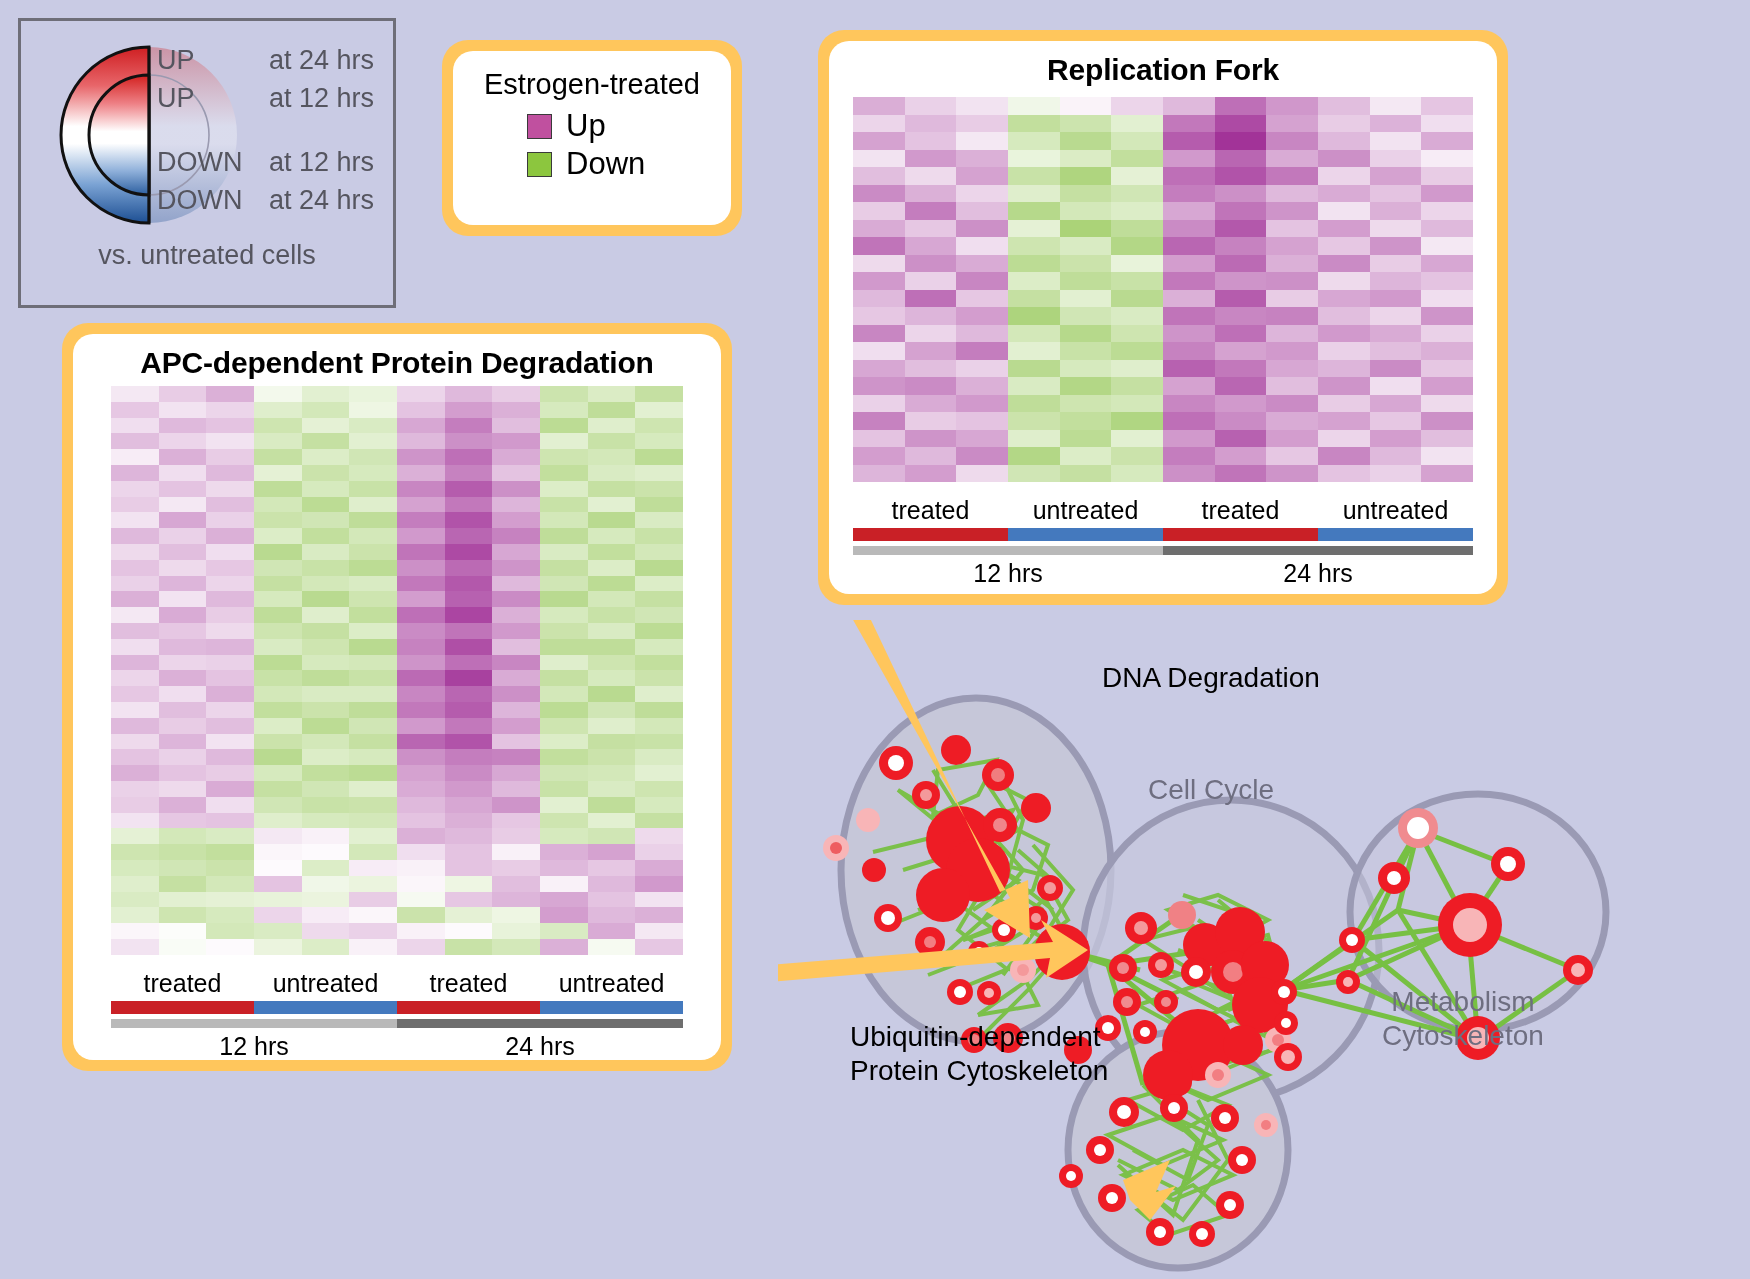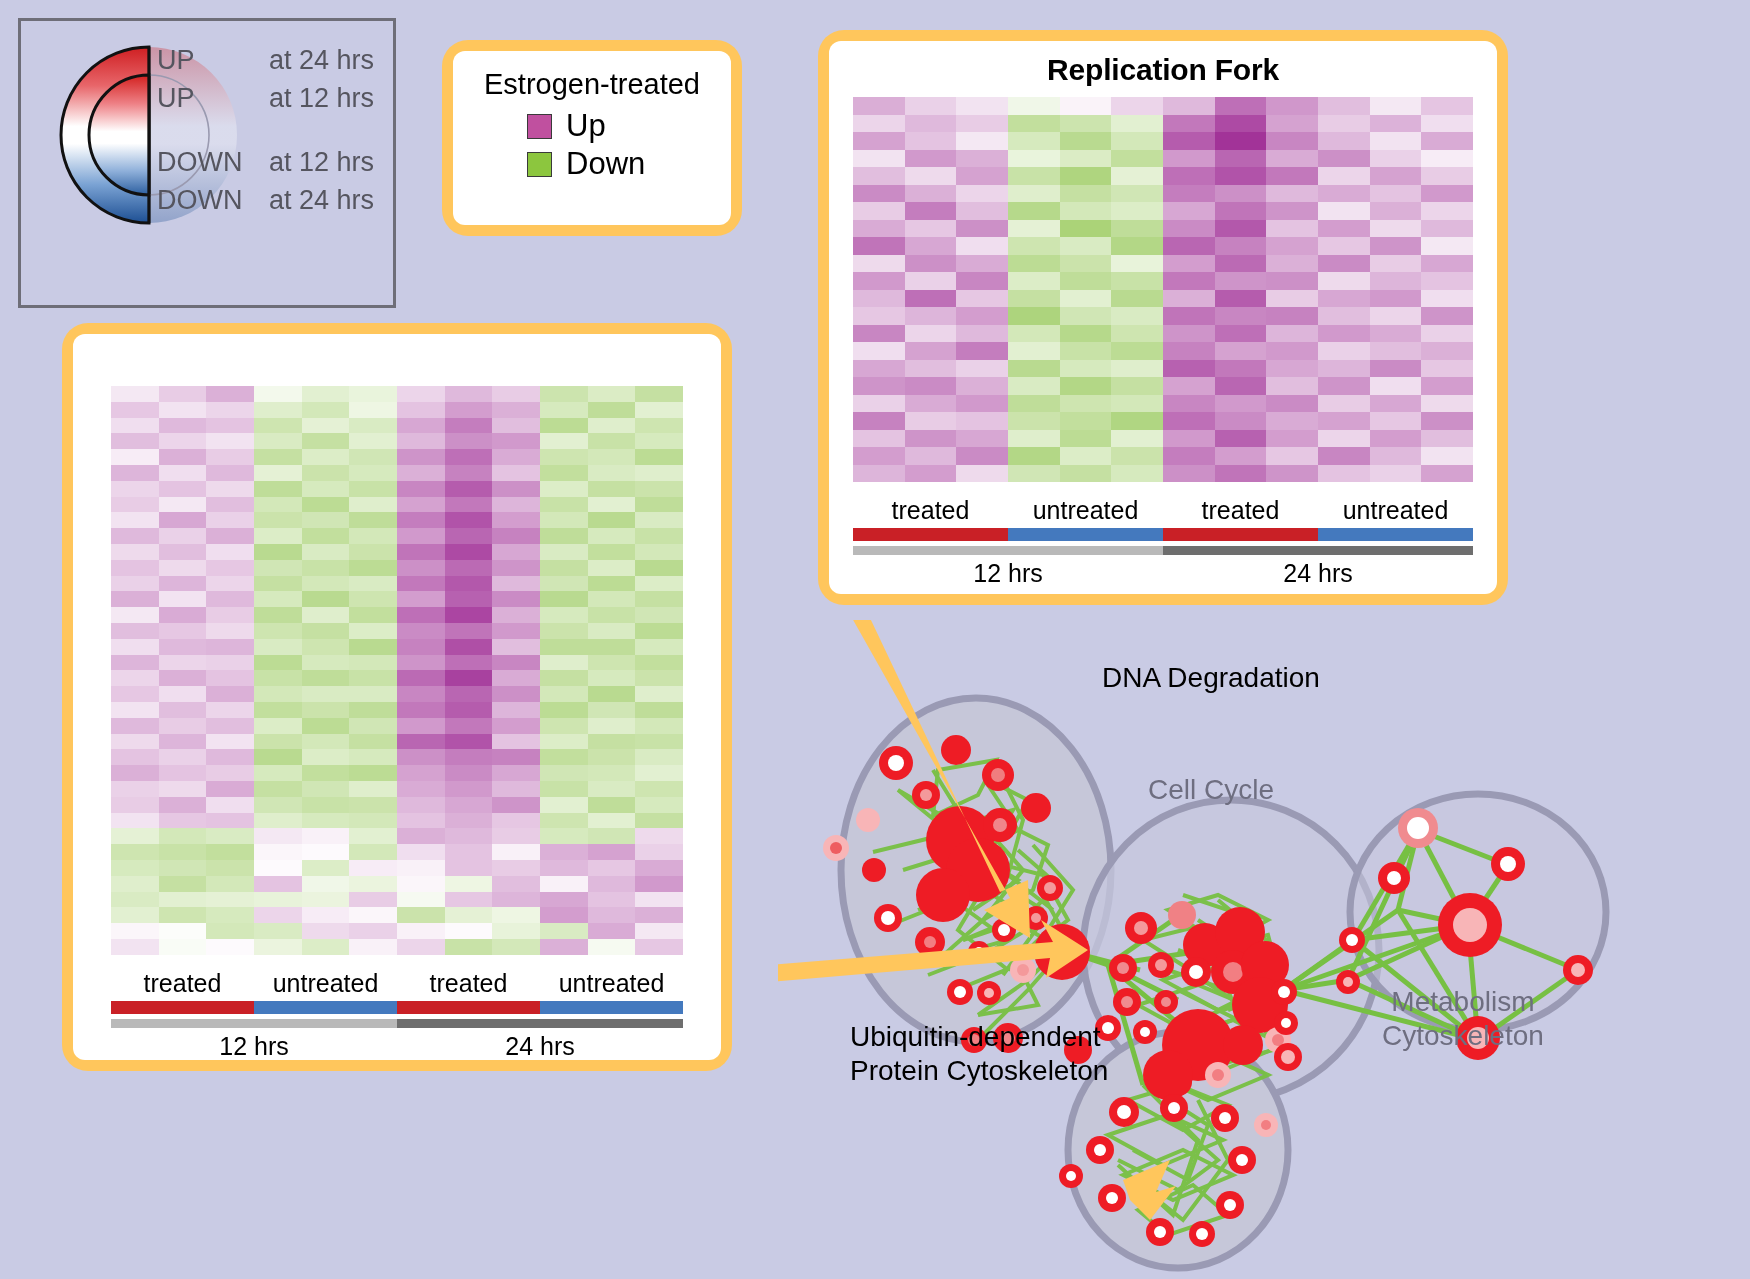--- a/index.html
+++ b/index.html
@@ -14,21 +14,21 @@
   
   .card{
     position:absolute;
     background:#ffc65c;
     border-radius:26px;
     padding:11px;
     box-sizing:border-box;
   }
   .card-inner{
     background:#ffffff;
-    border-radius:12px;
+    border-radius:20px;
     width:100%;height:100%;
     box-sizing:border-box;
     position:relative;
   }
 
   
   #circle-legend{
     position:absolute;left:18px;top:18px;width:378px;height:290px;
     background:#c9cbe4;border:3px solid #6e6e78;box-sizing:border-box;
   }
@@ -135,20 +135,21 @@
           <span class="k">DOWN</span>
           <span class="v">at 12 hrs</span>
         </div>
         <div class="cl-row">
           <span class="k">DOWN</span>
           <span class="v">at 24 hrs</span>
         </div>
       </div>
 
       <div class="cl-foot">
+        <div>vs. untreated cells</div>
       </div>
     </div>
   </div>
 
   <div class="card" id="estrogen-card">
     <div class="card-inner">
       <div class="est-title">
         <div>Estrogen-treated</div>
       </div>
       <div class="est-items">
@@ -455,20 +456,21 @@
             <span>12 hrs</span>
             <span>24 hrs</span>
           </div>
         </div>
       </div>
     </div>
   </div>
 
   <div class="card" id="apc-card">
     <div class="card-inner">
+      <div class="panel-title">APC-dependent Protein Degradation</div>
       <div class="hm-wrap" style="left:38px;right:38px;top:52px;">
         <div class="heatmap" id="hm-apc" style="grid-template-columns: repeat(12, 1fr); grid-auto-rows: 15.8px;">
             <div style="background: rgb(244, 232, 243);"></div>
             <div style="background: rgb(232, 204, 229);"></div>
             <div style="background: rgb(219, 176, 215);"></div>
             <div style="background: rgb(243, 249, 236);"></div>
             <div style="background: rgb(226, 240, 209);"></div>
             <div style="background: rgb(233, 244, 220);"></div>
             <div style="background: rgb(236, 213, 234);"></div>
             <div style="background: rgb(223, 185, 220);"></div>

